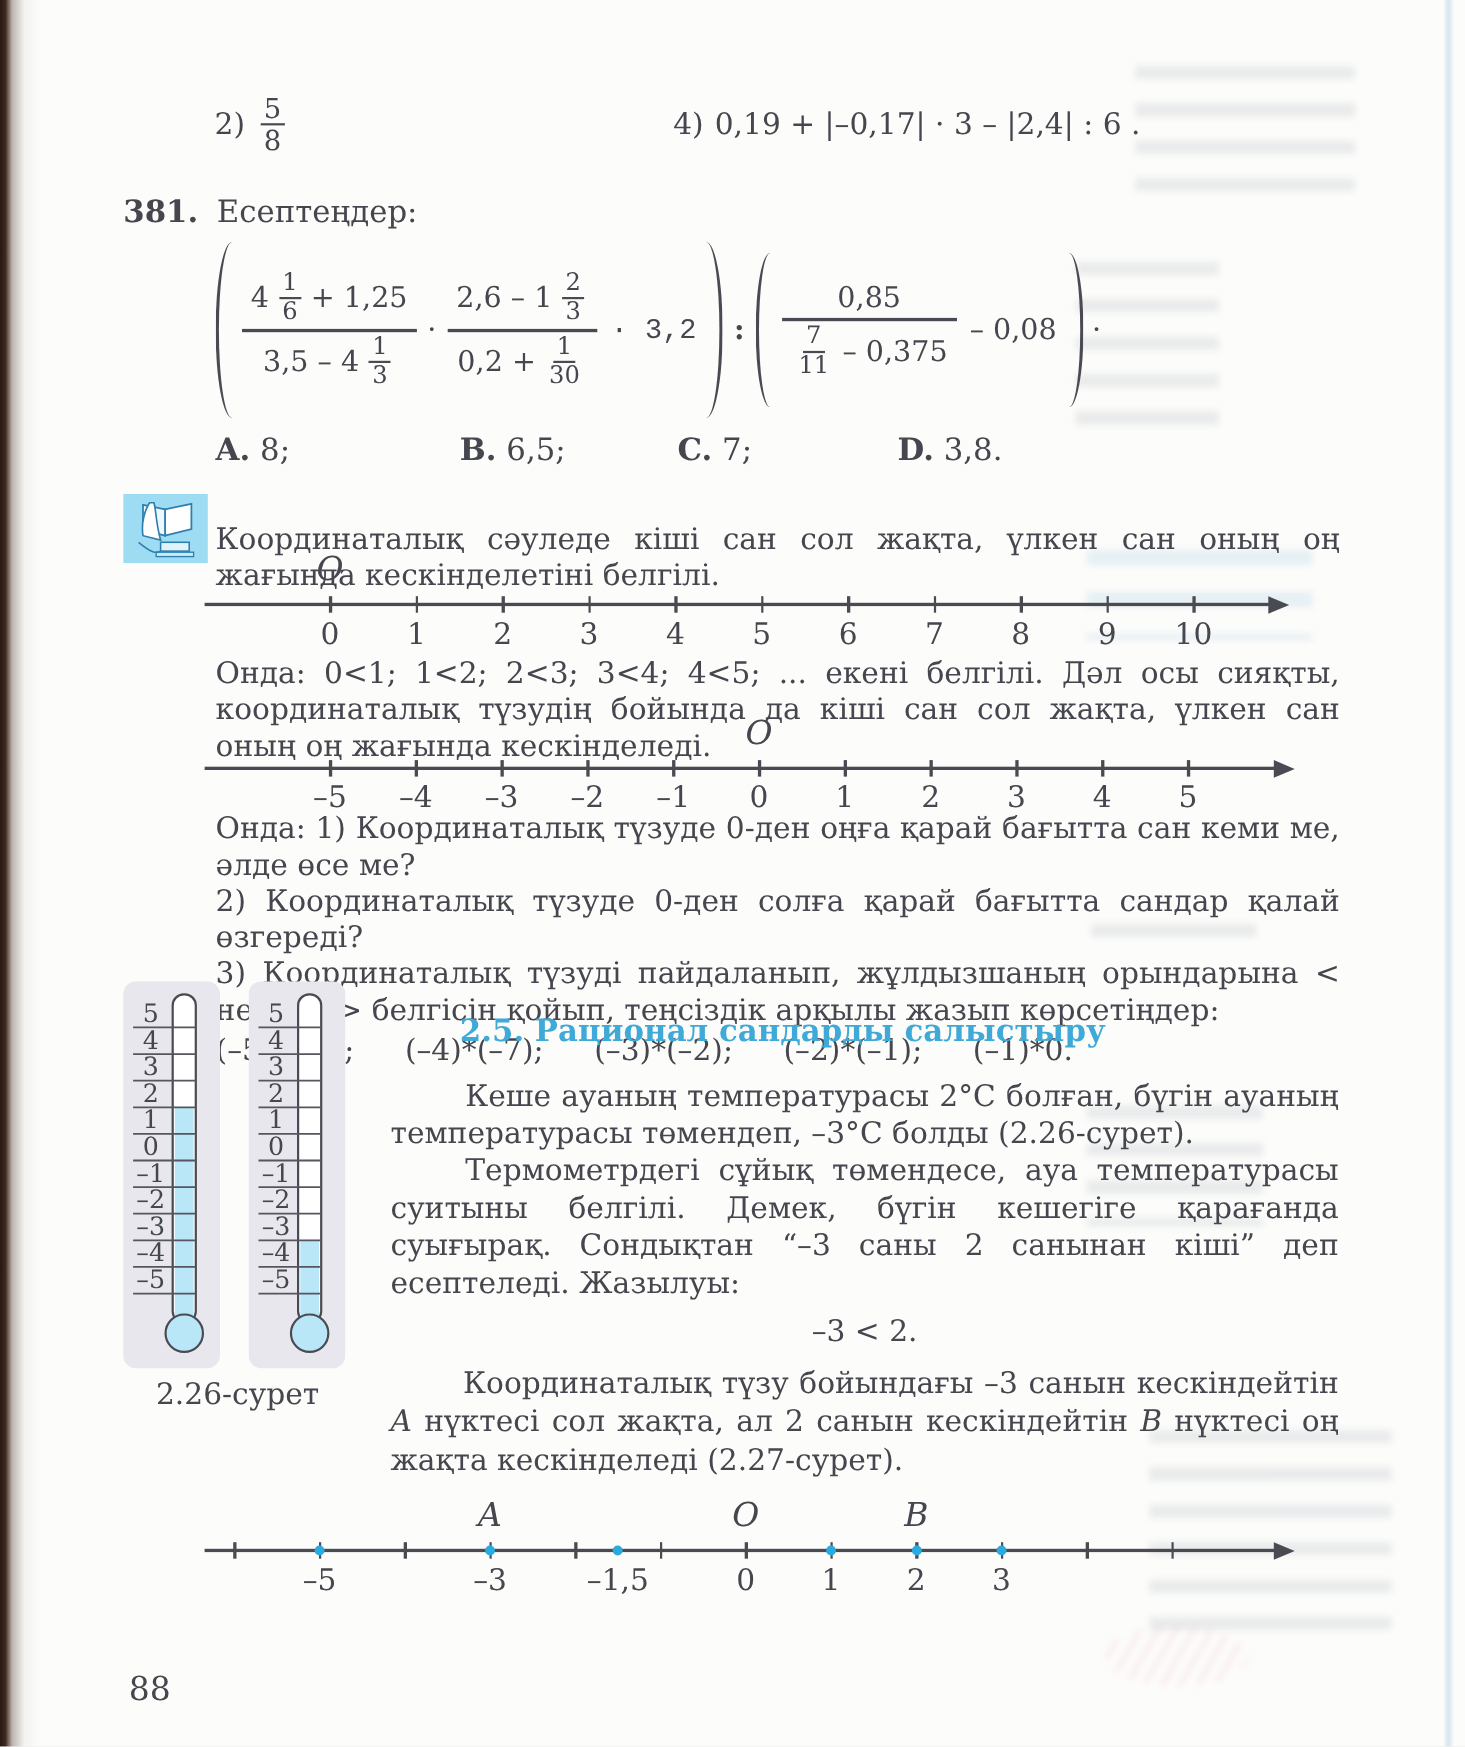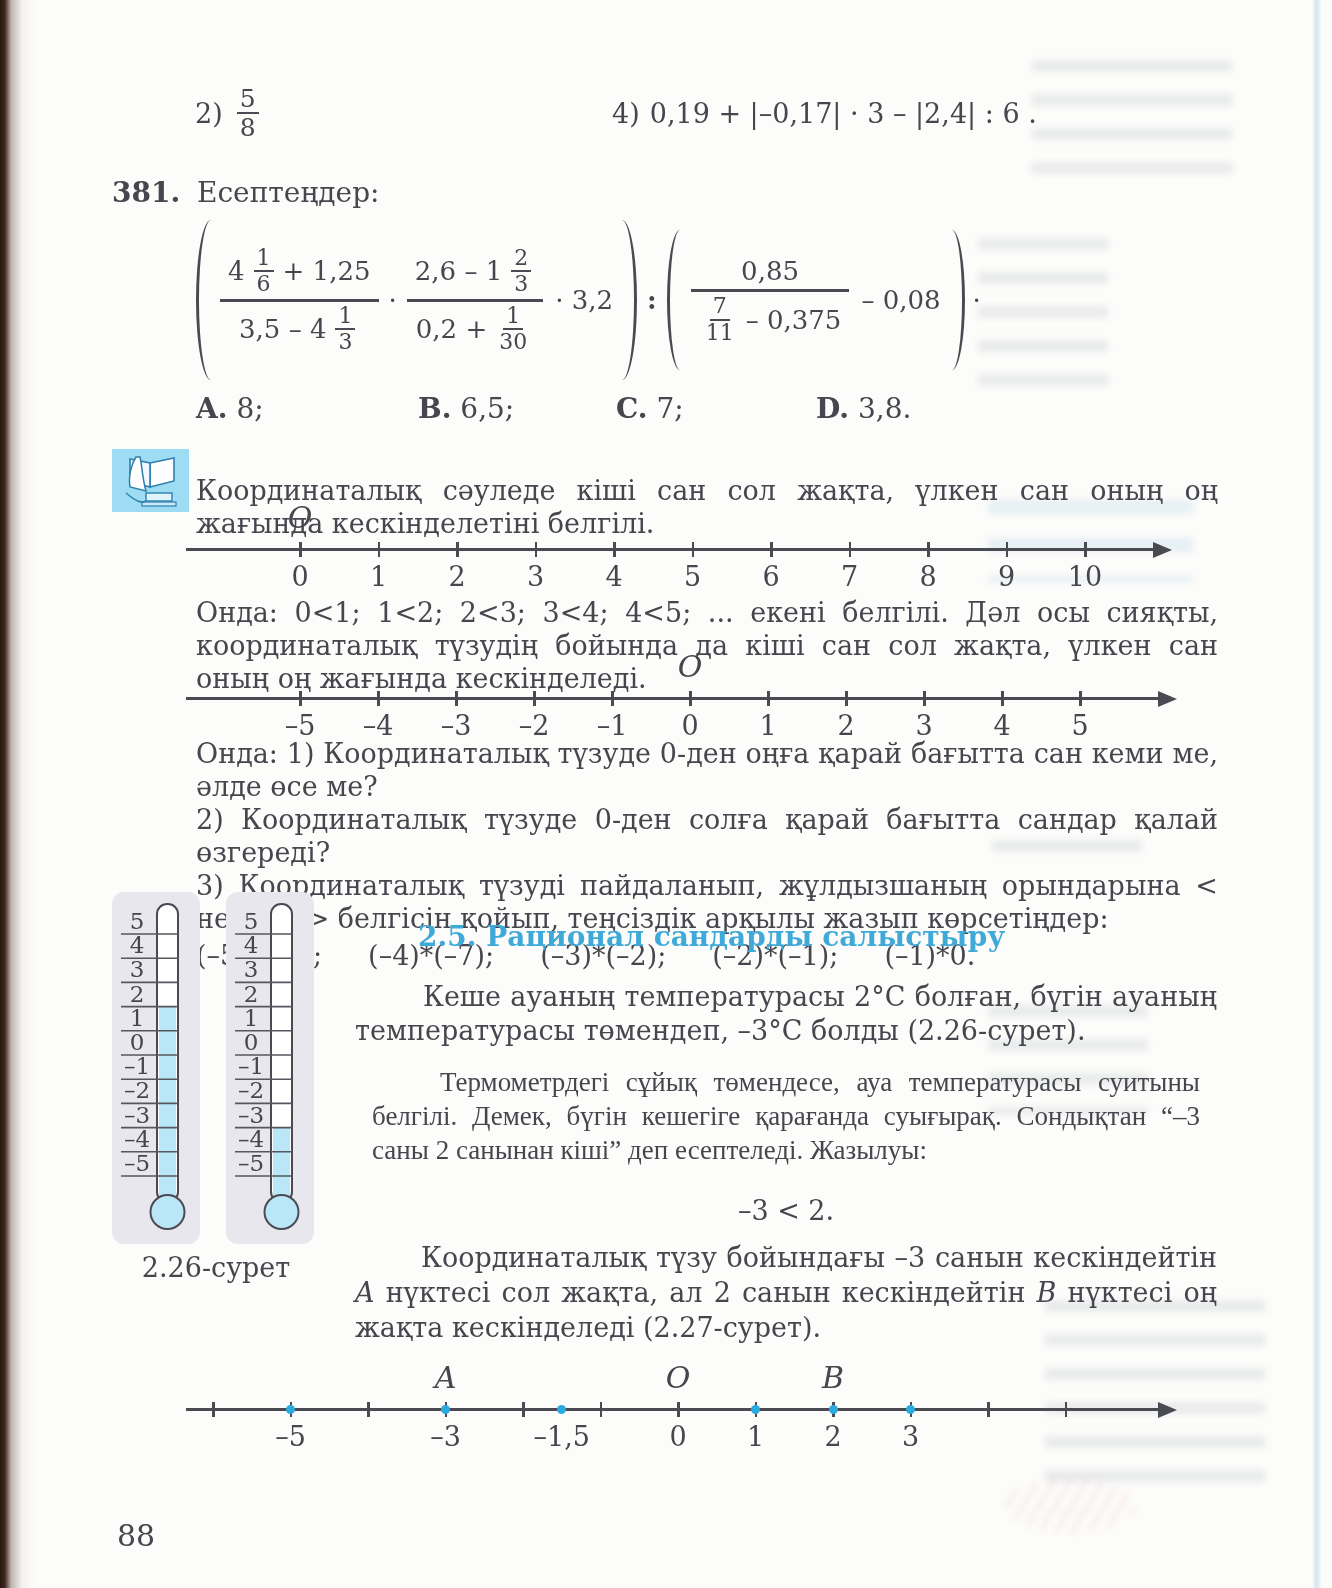--- a/index.html
+++ b/index.html
@@ -109,21 +109,21 @@
           </span>
       </span>
       <span class="fbot">
         <span>0,2 +</span>
         <span class="sfrac">
             <span class="sn">1</span>
             <span class="sd">30</span>
           </span>
       </span>
     </span>
-    <span style="margin:0 6px;">· 3,2</span>
+    <span style="margin:0 6px;font-family:Liberation Mono, monospace;">· 3,2</span>
     <div class="bp bp-r" style="height:160px;"></div>
     <span style="margin:0 10px;font-weight:bold;">:</span>
     <div class="bp bp-l" style="height:140px;"></div>
     <span class="frac">
       <span class="ftop">
           <span>0,85</span>
         </span>
       <span class="fbot">
         <span class="sfrac">
             <span class="sn">7</span>
@@ -285,21 +285,21 @@
           <line x1="9" x2="66" y1="284" y2="284" stroke="#55565e" stroke-width="1.6"></line>
           <text x="25" y="279" font-size="23" text-anchor="middle" fill="#45464e" font-family="DejaVu Serif, Liberation Serif, serif">–5</text>
         </svg></div>
     </div>
   <div class="abs caption" style="left:110px;top:1252px;width:212px;">2.26-сурет</div>
 
   <div class="abs bold" id="heading25" style="left: 418px; top: 920px; font-size: 28px; color: rgb(63, 169, 216);">2.5. Рационал сандарды салыстыру</div>
 
   <div class="abs txt just" style="left:355px;top:980px;width:862px;line-height:34px;">
     <p style="margin:0;text-indent:68px;">Кеше ауаның температурасы 2°С болған, бүгін ауаның температурасы төмендеп, –3°С болды (2.26-сурет).</p>
-    <p style="margin:17px;text-indent:68px;font-family:Liberation Serif, serif;">Термометрдегі сұйық төмендесе, ауа температурасы суитыны белгілі. Демек, бүгін кешегіге қарағанда суығырақ. Сондықтан “–3 саны 2 санынан кіші” деп есептеледі. Жазылуы:</p>
+    <p style="margin:0;text-indent:68px;">Термометрдегі сұйық төмендесе, ауа температурасы суитыны белгілі. Демек, бүгін кешегіге қарағанда суығырақ. Сондықтан “–3 саны 2 санынан кіші” деп есептеледі. Жазылуы:</p>
   </div>
 
   <div class="abs txt" style="left:355px;top:1194px;width:862px;text-align:center;">–3 &lt; 2.</div>
 
   <div class="abs txt just" style="left:355px;top:1240px;width:862px;line-height:35px;">
     <span style="display:inline-block;width:66px;"></span><span>Координаталық түзу бойындағы –3 санын кескіндейтін </span><span class="ital">A</span><span> нүктесі сол жақта, ал 2 санын кескіндейтін </span><span class="ital">B</span><span> нүктесі оң жақта кескінделеді (2.27-сурет).</span>
   </div>
 
   <div class="abs" id="nl3" style="left:0;top:1358px;width:1332px;height:105px;">
       <div class="nl-line" style="left: 186px; top: 50px; width: 974px;"></div>

